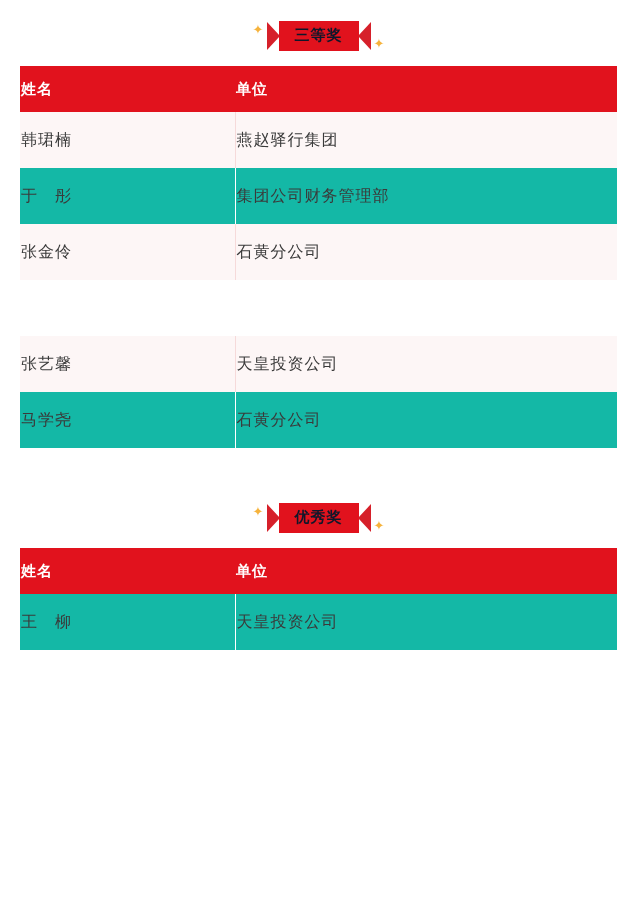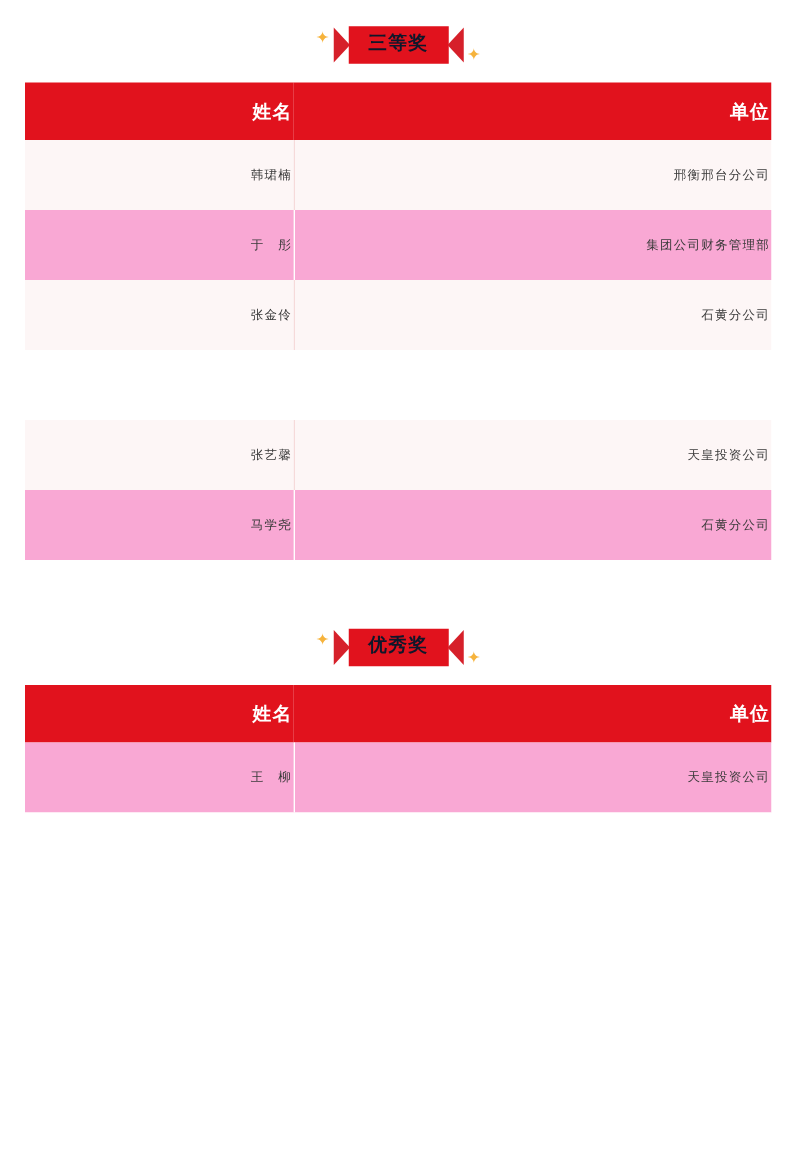--- a/index.html
+++ b/index.html
@@ -80,37 +80,37 @@
     margin: 6px auto 0 auto;
     border-collapse: collapse;
     table-layout: fixed;
   }
   table.award-table th {
     background: #e1121d;
     color: #ffffff;
     font-size: 15px;
     font-weight: bold;
     height: 44px;
-    text-align: right;
+    text-align: left;
     letter-spacing: 1px;
     border: none;
   }
   table.award-table td {
     height: 54px;
-    text-align: right;
-    font-size: 10px;
+    text-align: left;
+    font-size: 16px;
     color: #3a3a3a;
     border: none;
     letter-spacing: 1px;
   }
   table.award-table col.c-name { width: 215px; }
   table.award-table col.c-unit { width: 382px; }
 
   tr.row-odd td { background: #fdf6f6; }
-  tr.row-even td { background: #f9a8d4; }
+  tr.row-even td { background: #14b8a6; }
 
   td.cell-name {
     border-right: 1px solid #ffffff;
   }
   tr.row-odd td.cell-name { border-right: 1px solid #f6dada; }
   tr.row-even td.cell-name { border-right: 1px solid #ffffff; }
 
   .spacer-row td {
     height: 8px;
     background: #ffffff;
@@ -144,21 +144,21 @@
       </colgroup>
       <thead>
         <tr>
           <th>姓名</th>
           <th>单位</th>
         </tr>
       </thead>
       <tbody>
         <tr class="row-odd">
           <td class="cell-name">韩珺楠</td>
-          <td class="cell-unit">邢衡邢台分公司</td>
+          <td class="cell-unit">燕赵驿行集团</td>
         </tr>
         <tr class="row-even">
           <td class="cell-name">于　彤</td>
           <td class="cell-unit">集团公司财务管理部</td>
         </tr>
         <tr class="row-odd">
           <td class="cell-name">张金伶</td>
           <td class="cell-unit">石黄分公司</td>
         </tr>
         <tr class="spacer-row">

